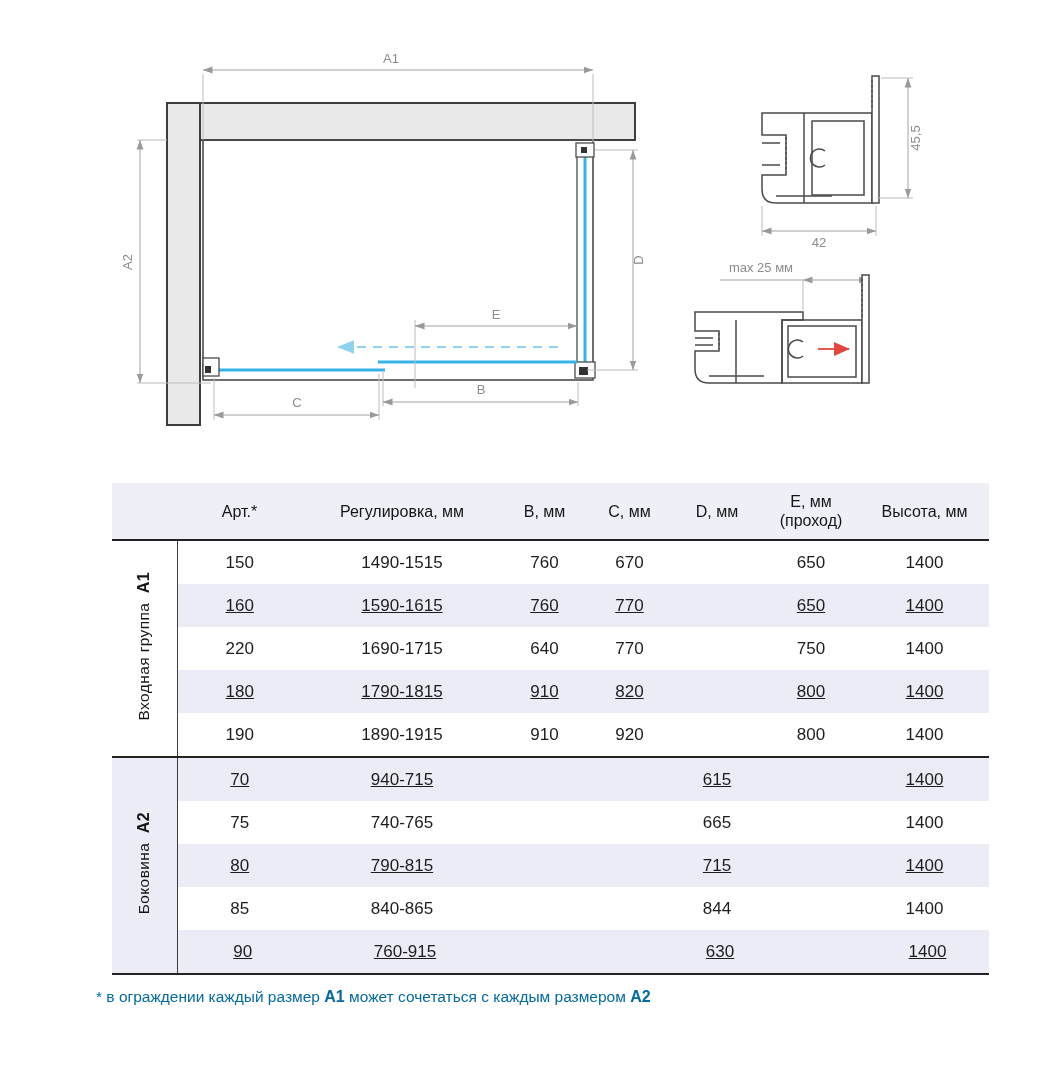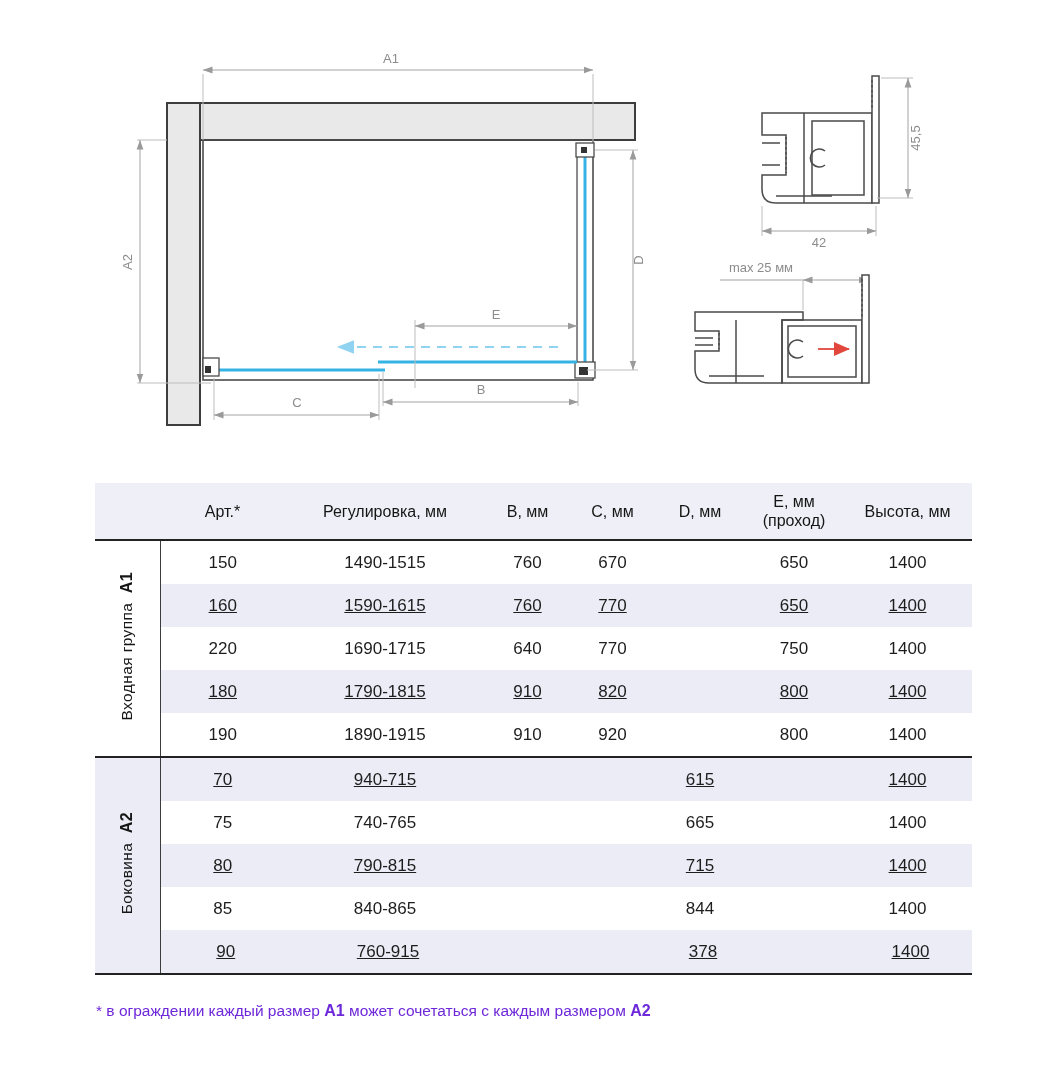--- a/index.html
+++ b/index.html
@@ -20,21 +20,21 @@
   .dim{stroke:var(--dim_line);stroke-width:1;fill:none;}
   .ext{stroke:#bdbdbd;stroke-width:1;fill:none;}
   .glass{stroke:var(--glass);stroke-width:3;fill:none;}
   .glassarrow{stroke:var(--glass_light);stroke-width:2;stroke-dasharray:9 7;fill:none;}
   .prof{fill:none;stroke:#4a4a4a;stroke-width:1.5;}
   .proffill{fill:#fff;stroke:#4a4a4a;stroke-width:1.5;}
   .serr{stroke:#4a4a4a;stroke-width:1.4;stroke-dasharray:2.5 2.5;fill:none;}
   .redline{stroke:var(--arrow_red);stroke-width:1.8;fill:none;}
   
   table.spec{
-    position:absolute;left:95px;top:483px;width:877px;
+    position:absolute;left:112px;top:483px;width:877px;
     border-collapse:collapse;table-layout:fixed;
   }
   table.spec thead th{
     background:var(--header_bg);font-weight:normal;font-size:16px;line-height:19px;
     color:#151515;text-align:center;vertical-align:middle;height:56px;padding:0 2px;
     border-bottom:2.5px solid var(--line_dark);
   }
   table.spec tbody td{
     text-align:center;vertical-align:middle;height:43px;font-size:17px;color:#1d1d1d;padding:0 2px;
     background:#fff;
@@ -47,21 +47,21 @@
     background:#fff;border-right:1.6px solid #3c3c3c;vertical-align:middle;text-align:center;
     border-bottom:2.5px solid var(--line_dark);font-weight:normal;padding:0;
   }
   th.group-cell.g2{background:var(--stripe);}
   .vlabel{
     writing-mode:vertical-rl;transform:rotate(180deg);display:inline-block;
     font-size:15.5px;letter-spacing:.4px;color:#161616;white-space:nowrap;
   }
   .vlabel b{font-size:16px;}
   
-  .footnote{position:absolute;left:96px;top:988px;font-size:15.5px;color:#6d28d9;margin-top:14px;}
+  .footnote{position:absolute;left:96px;top:988px;font-size:15.5px;color:#0369a1;}
   .footnote b{font-size:16px;}
 </style>
 </head>
 <body>
 
 <div class="drawings">
 
   <svg id="svg-plan" width="560" height="420" viewBox="0 0 560 420">
     <defs>
       <marker id="dimarr" markerWidth="11" markerHeight="8" refX="9.5" refY="4" orient="auto-start-reverse">
@@ -279,21 +279,21 @@
         <td></td>
         <td>844</td>
         <td></td>
         <td>1400</td>
       </tr>
       <tr class="stripe">
         <td>90</td>
         <td>760-915</td>
         <td></td>
         <td></td>
-        <td>378</td>
+        <td>630</td>
         <td></td>
         <td>1400</td>
       </tr>
     </tbody>
 </table>
 
 <div class="footnote">
   <span>* в ограждении каждый размер</span>
   <b>A1</b>
   <span>может сочетаться с каждым размером</span>

